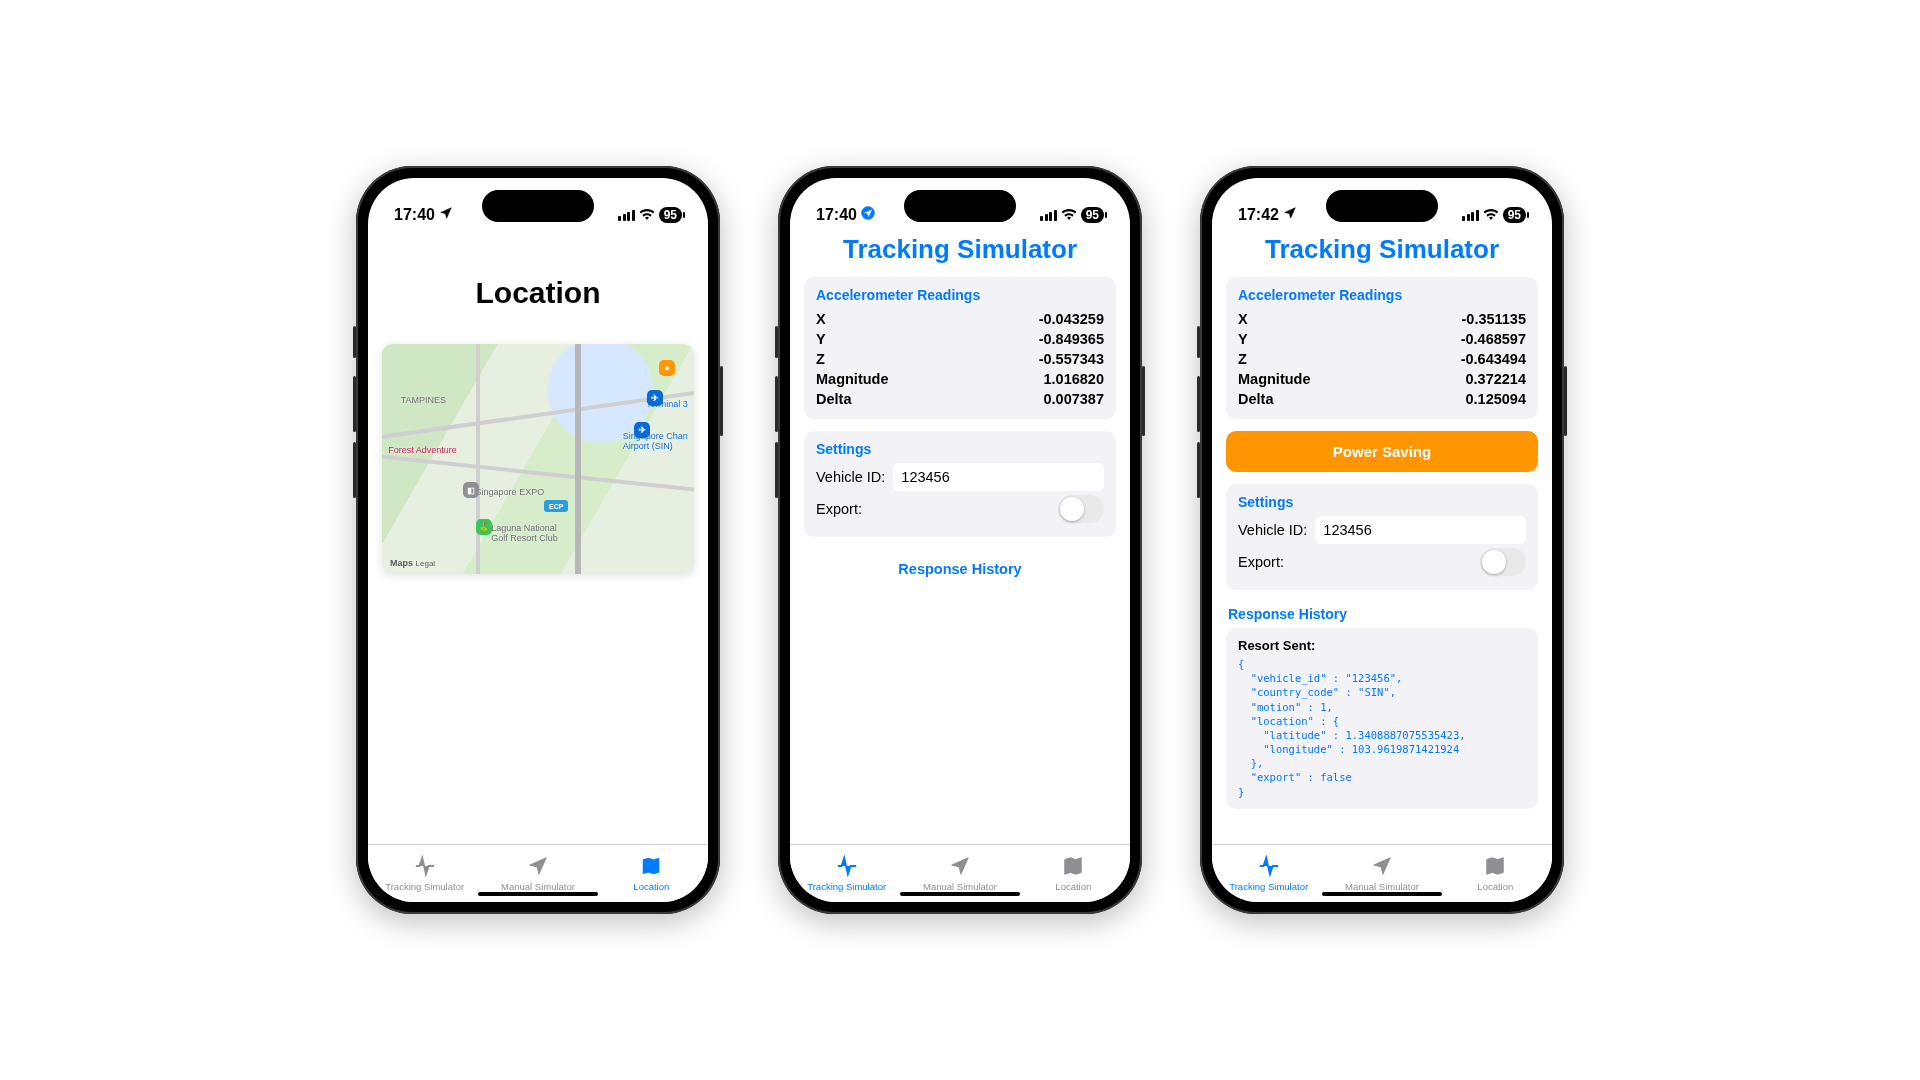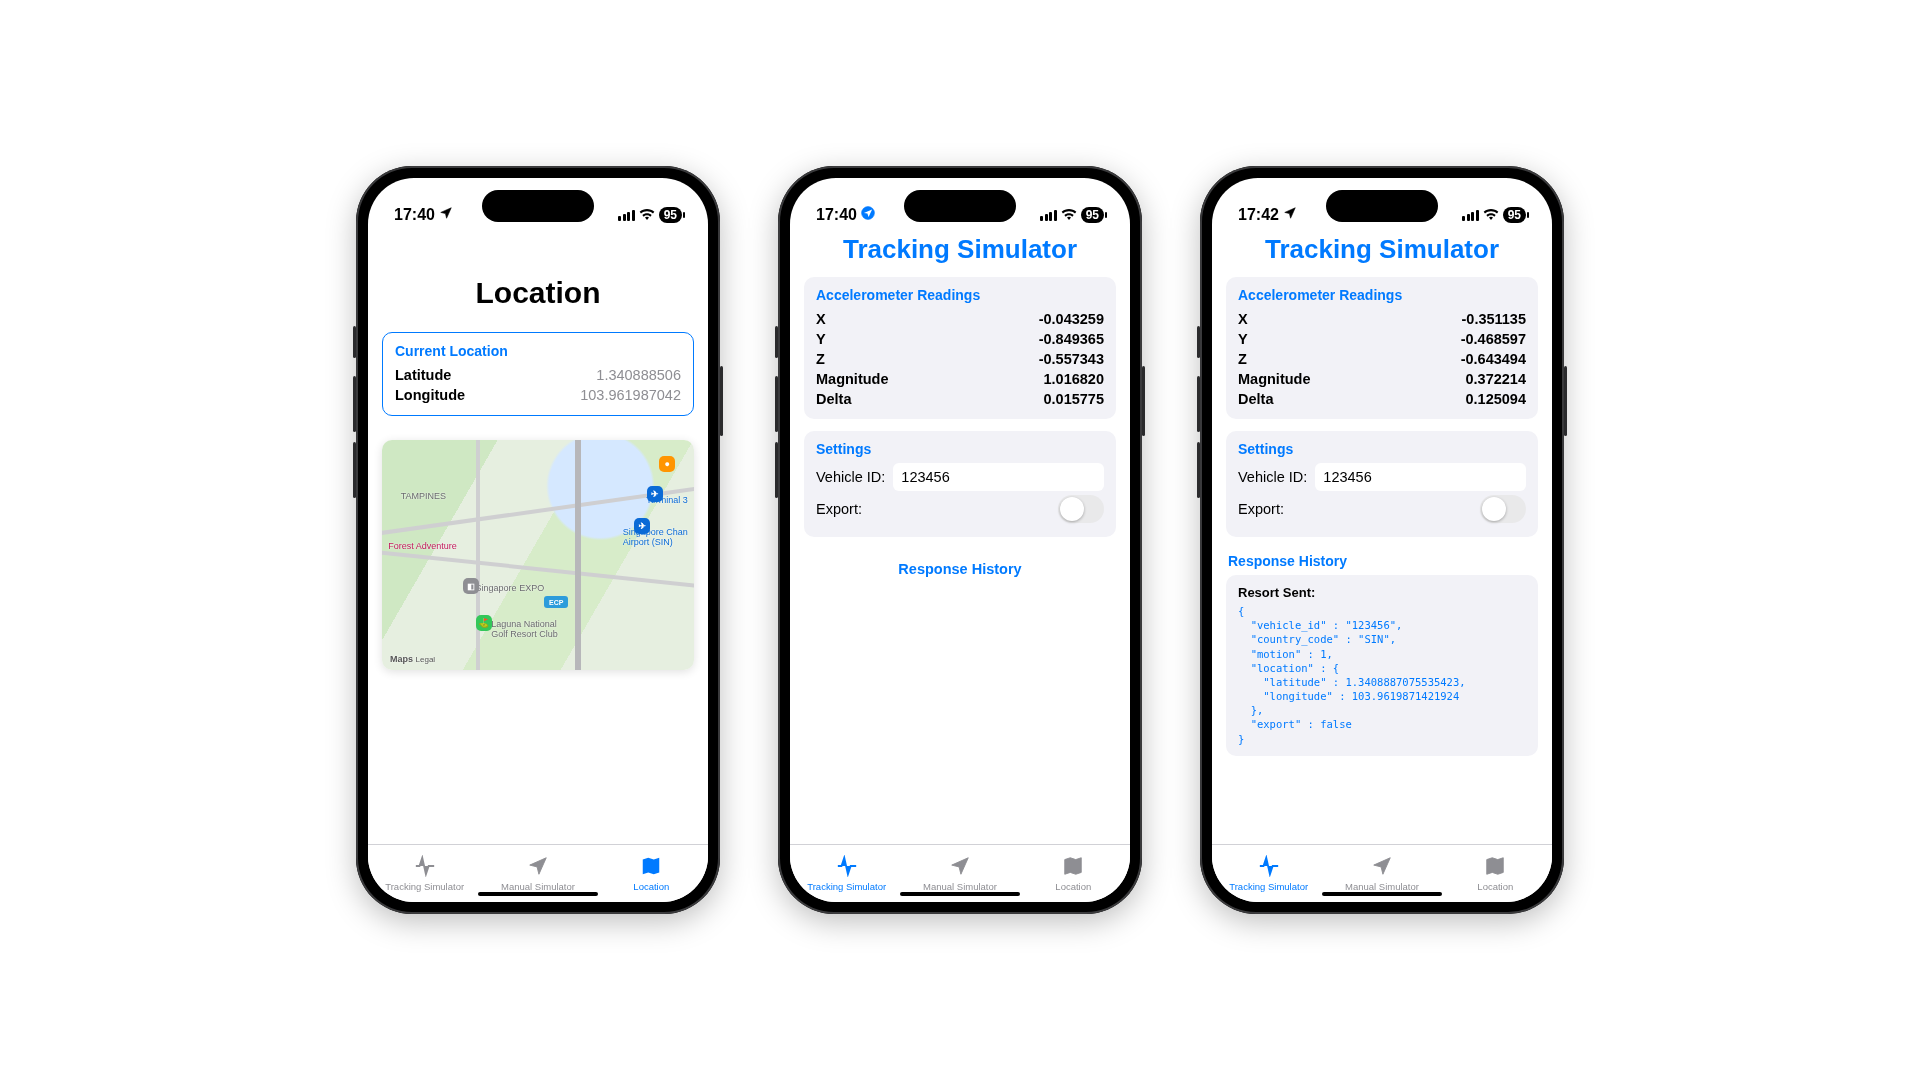--- a/index.html
+++ b/index.html
@@ -132,31 +132,20 @@
         <span><svg width="16" height="12" viewBox="0 0 24 18" fill="#000">
                 <path d="M12 18l-3-3.8c1.7-1.6 4.3-1.6 6 0L12 18zM5 10.5C8.9 6.8 15.1 6.8 19 10.5l-2 2.5c-2.8-2.6-7.2-2.6-10 0L5 10.5zM1 5.6C7 0 17 0 23 5.6l-2 2.5C16.1 3.6 7.9 3.6 3 8.1L1 5.6z"></path>
               </svg></span>
         <span class="batt-pill">95</span>
       </div>
     </div>
 
     <div class="content">
       <div class="big-title">Location</div>
 
-      <div class="card outlined">
-        <div class="card-title">Current Location</div>
-        <div class="row">
-          <span class="k">Latitude</span>
-          <span class="v muted">1.340888506</span>
-        </div>
-        <div class="row">
-          <span class="k">Longitude</span>
-          <span class="v muted">103.961987042</span>
-        </div>
-      </div>
 
       <div class="map">
         <div class="road r1"></div>
             <div class="road r2"></div>
             <div class="road v1"></div>
             <div class="road v2"></div>
         <span class="map-label" style="top:22%;left:6%;">TAMPINES</span>
         <span class="map-label" style="top:44%;left:2%;color:#c2185b;">Forest Adventure</span>
         <span class="map-label" style="top:62%;left:30%;">Singapore EXPO</span>
         <span class="map-label" style="top:78%;left:35%;white-space:pre;">Laguna National
@@ -244,21 +233,21 @@
         <div class="row">
               <span class="k">Z</span>
               <span class="v">-0.557343</span>
             </div>
         <div class="row">
               <span class="k">Magnitude</span>
               <span class="v">1.016820</span>
             </div>
         <div class="row">
               <span class="k">Delta</span>
-              <span class="v">0.015775</span>
+              <span class="v">0.007387</span>
             </div>
       </div>
 
 
       <div class="card">
         <div class="card-title">Settings</div>
         <div class="settings-row">
           <label>Vehicle ID:</label>
           <input type="text" value="123456" style="">
         </div>
@@ -346,20 +335,21 @@
         <div class="row">
               <span class="k">Magnitude</span>
               <span class="v">0.372214</span>
             </div>
         <div class="row">
               <span class="k">Delta</span>
               <span class="v">0.125094</span>
             </div>
       </div>
 
+      <button class="pill-btn orange">Power Saving</button>
 
       <div class="card">
         <div class="card-title">Settings</div>
         <div class="settings-row">
           <label>Vehicle ID:</label>
           <input type="text" value="123456" style="">
         </div>
         <div class="settings-row">
           <label>Export:</label>
           <div class="toggle">

